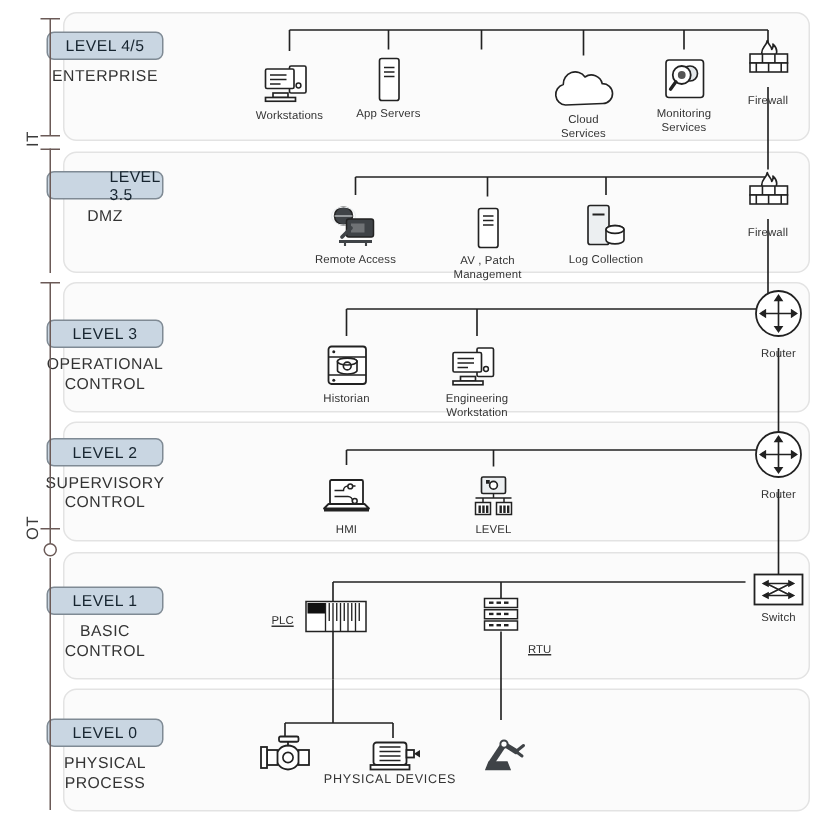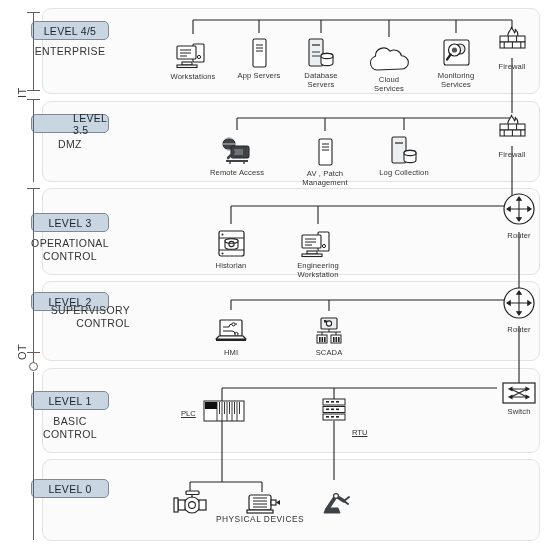--- a/index.html
+++ b/index.html
@@ -156,34 +156,20 @@
       <svg width="22" height="32" viewBox="0 0 22 32">
         <rect x="5" y="2" width="13" height="28" rx="1.5" fill="#fff" stroke="#222" stroke-width="1.1"></rect>
         <g stroke="#222" stroke-width="1">
           <path d="M8,8 h7 M8,11 h7 M8,14 h7"></path>
         </g>
       </svg>
     </div>
     <div class="cap">App Servers</div>
   </div>
 
-  <div class="node" style="left:283px;top:31px;">
-    <div class="ic">
-      <svg width="30" height="32" viewBox="0 0 30 32">
-        <rect x="3" y="2" width="14" height="27" rx="1.5" fill="#eceff1" stroke="#222" stroke-width="1.1"></rect>
-        <path d="M6,8 h8" stroke="#222" stroke-width="1.2"></path>
-        <path d="M6,15 h8 M6,19 h8" stroke="#222" stroke-width="0.9"></path>
-        <g fill="#fff" stroke="#222" stroke-width="1.1">
-          <path d="M15,19 a6,2.6 0 0 1 12,0 v7 a6,2.6 0 0 1 -12,0 z"></path>
-          <ellipse cx="21" cy="19" rx="6" ry="2.6"></ellipse>
-        </g>
-      </svg>
-    </div>
-    <div class="cap">Database<br>Servers</div>
-  </div>
 
   <div class="node" style="left:351px;top:35px;">
     <div class="ic">
       <svg width="46" height="28" viewBox="0 0 46 28">
         <path d="M11,25 a7,7 0 0 1 -1.5,-13.7 a8,8 0 0 1 14.5,-5 a7.5,7.5 0 0 1 11.5,4.5 a6.6,6.6 0 0 1 0.5,13.2 z" fill="#fff" stroke="#222" stroke-width="1.1" stroke-linejoin="round"></path>
       </svg>
     </div>
     <div class="cap">Cloud<br>Services</div>
   </div>
 
@@ -322,21 +308,21 @@
           <path d="M20,32 l2.2,-3.2 h-4.4 z"></path>
           <path d="M8,20 l3.2,2.2 v-4.4 z"></path>
           <path d="M32,20 l-3.2,-2.2 v4.4 z"></path>
         </g>
       </svg>
     </div>
     <div class="cap">Router</div>
   </div>
 
   <div class="badge" style="left:31px;top:292px;">LEVEL 2</div>
-  <div class="ztitle" style="left:10px;top:304px;text-align:right;">SUPERVISORY<br>CONTROL</div>
+  <div class="ztitle" style="left:10px;top:316px;">SUPERVISORY<br>CONTROL</div>
 
   <div class="node" style="left:193px;top:308px;">
     <div class="ic">
       <svg width="38" height="28" viewBox="0 0 38 28">
         <rect x="8" y="2" width="22" height="16" rx="1" fill="#fff" stroke="#222" stroke-width="1.2"></rect>
         <path d="M4,21 h30 l-3,-3 h-24 z" fill="#fff" stroke="#222" stroke-width="1.2" stroke-linejoin="round"></path>
         <path d="M4,21 h30 v2 h-30 z" fill="#222"></path>
         <g stroke="#222" stroke-width="1" fill="none">
           <path d="M11,9 h6 a3,3 0 0 1 3,-3 h5"></path>
           <path d="M11,13 h9 a3,3 0 0 1 3,3 h3"></path>
@@ -362,21 +348,21 @@
         <g fill="#222">
           <rect x="8" y="21" width="1.6" height="5"></rect>
             <rect x="10.5" y="21" width="1.6" height="5"></rect>
             <rect x="13" y="21" width="1.6" height="5"></rect>
           <rect x="22" y="21" width="1.6" height="5"></rect>
             <rect x="24.5" y="21" width="1.6" height="5"></rect>
             <rect x="27" y="21" width="1.6" height="5"></rect>
         </g>
       </svg>
     </div>
-    <div class="cap">SCADA</div>
+    <div class="cap">LEVEL</div>
   </div>
 
   <div class="node" style="left:481px;top:285px;">
     <div class="ic">
       <svg width="40" height="40" viewBox="0 0 40 40">
         <circle cx="20" cy="20" r="15" fill="#fff" stroke="#222" stroke-width="1.2"></circle>
         <g stroke="#222" stroke-width="1.1" fill="#222">
           <path d="M20,10 v14 M20,30 v-6 M10,20 h14 M30,20 h-6"></path>
           <path d="M20,8 l-2.2,3.2 h4.4 z"></path>
           <path d="M20,32 l2.2,-3.2 h-4.4 z"></path>
@@ -436,20 +422,21 @@
             <path d="M28,8 l-3,-1.6 v3.2 z"></path>
           <path d="M8,16 l3,-1.6 v3.2 z"></path>
             <path d="M28,16 l-3,-1.6 v3.2 z"></path>
         </g>
       </svg>
     </div>
     <div class="cap">Switch</div>
   </div>
 
   <div class="badge" style="left:31px;top:479px;">LEVEL 0</div>
+  <div class="ztitle" style="left:10px;top:503px;">PHYSICAL<br>PROCESS</div>
 
   <div style="position:absolute;left:170px;top:489px;">
     <svg width="42" height="28" viewBox="0 0 42 28">
       <g fill="#fff" stroke="#222" stroke-width="1.2">
         <circle cx="22" cy="16" r="8"></circle>
         <rect x="16" y="2" width="13" height="3.5" rx="1"></rect>
         <path d="M22,5.5 v3"></path>
         <rect x="8" y="11" width="7" height="10"></rect>
         <rect x="29" y="11" width="7" height="10"></rect>
         <rect x="4" y="9" width="4" height="14"></rect>

